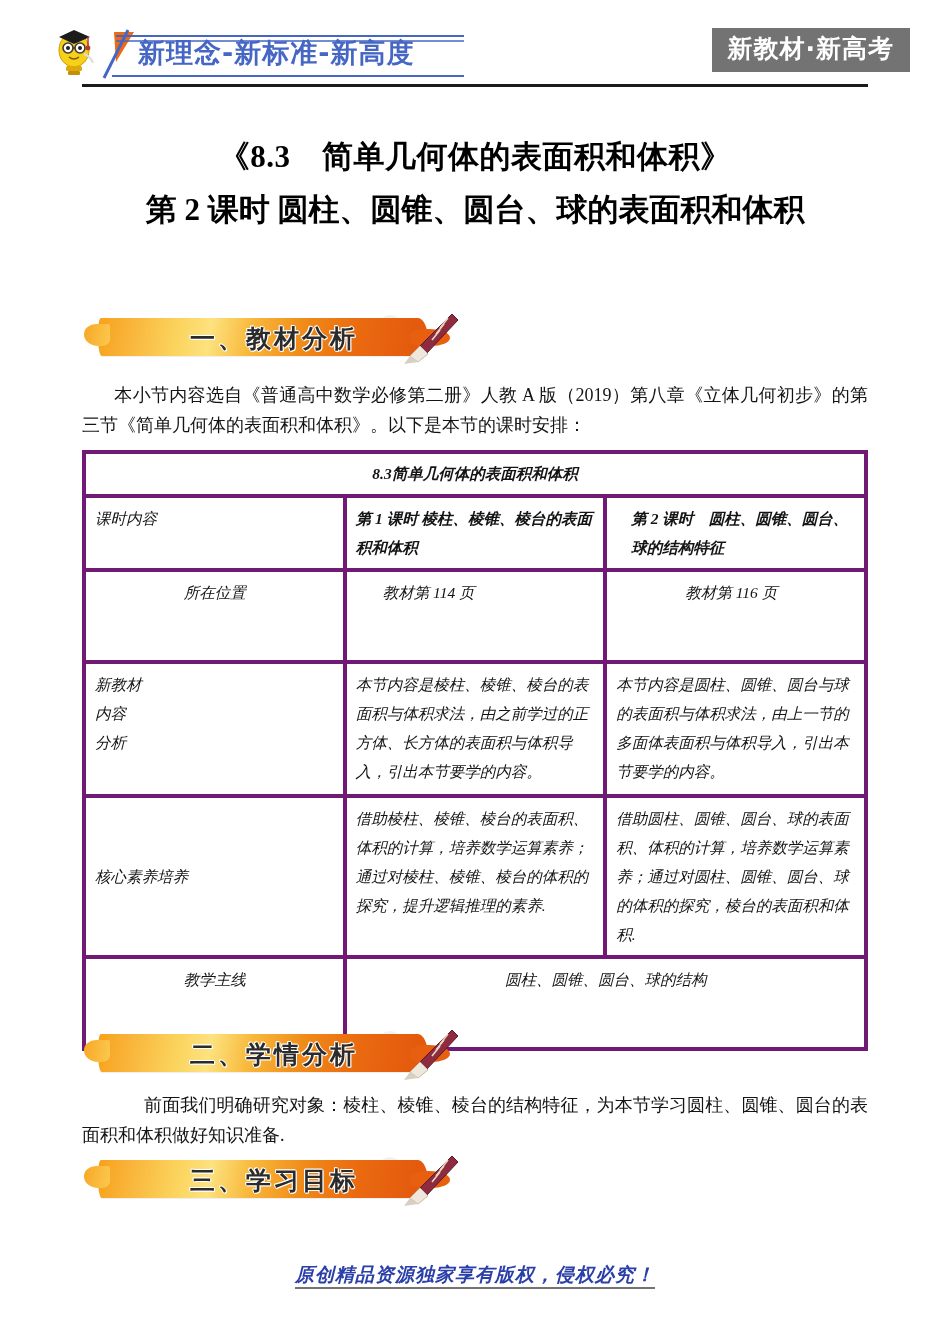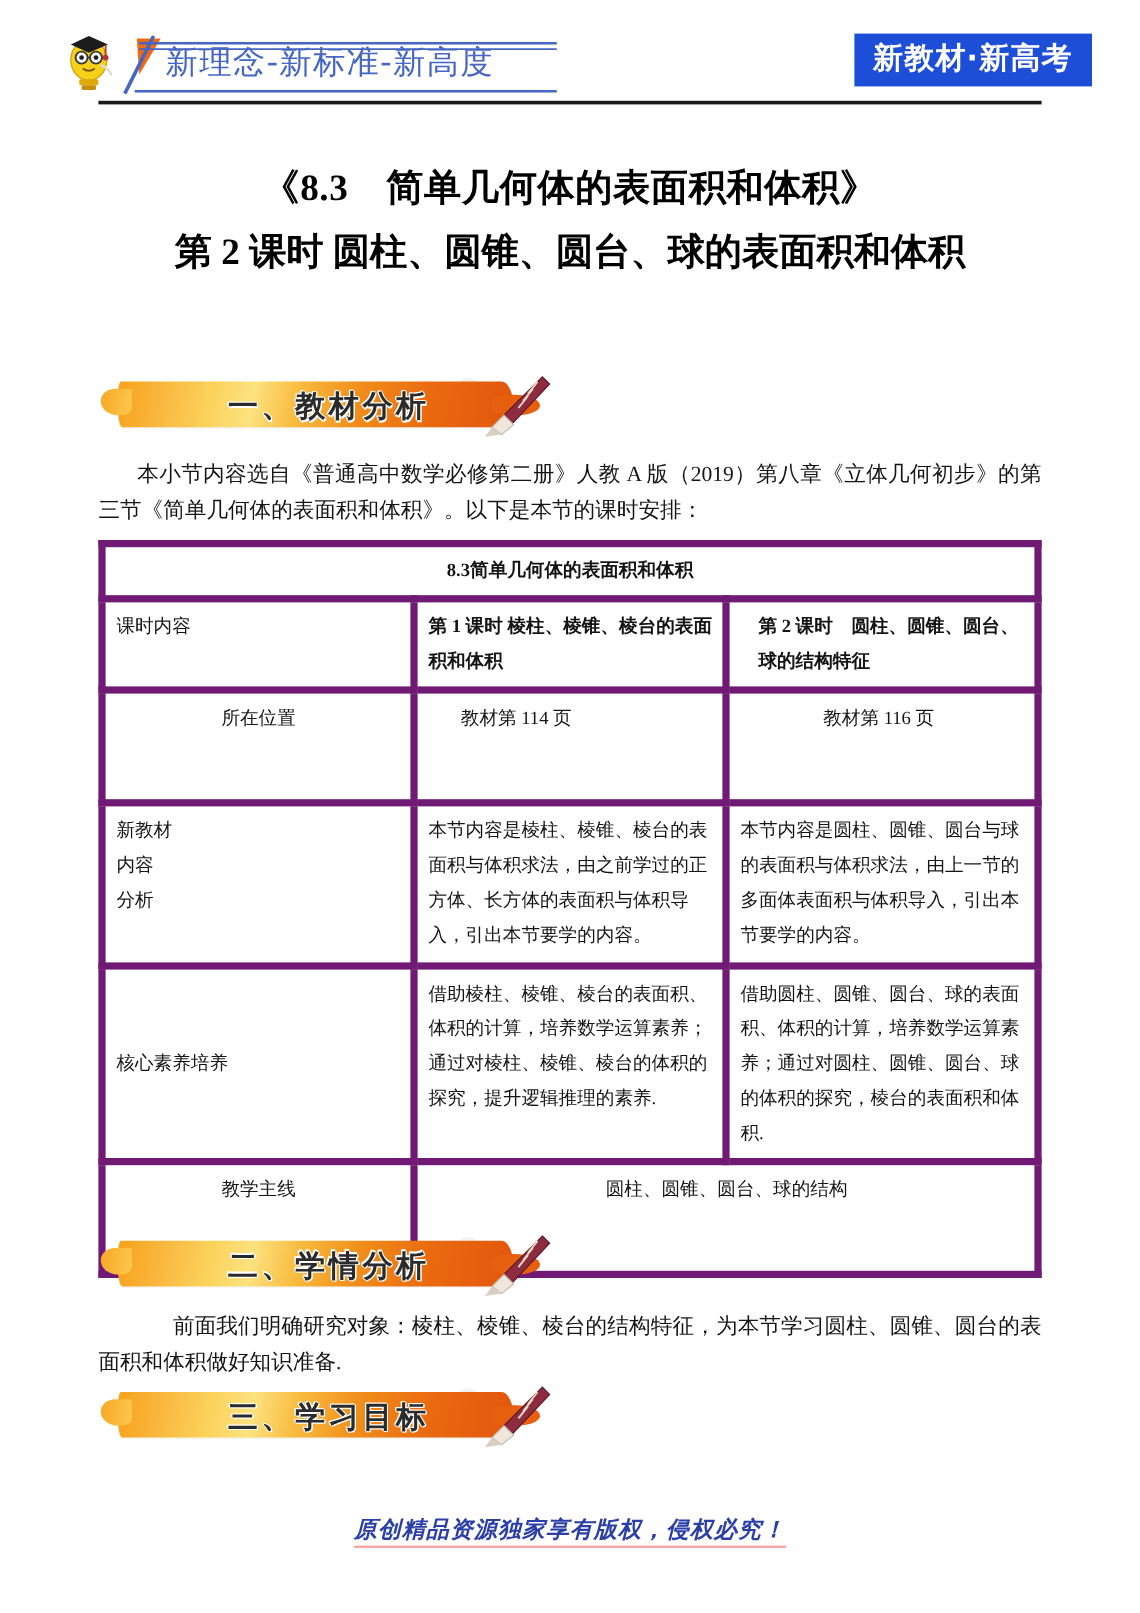--- a/index.html
+++ b/index.html
@@ -41,36 +41,36 @@
   .logo-band {
     position: absolute;
     left: 62px; top: 8px;
     width: 358px; height: 50px;
   }
   .logo-text {
     position: absolute;
     left: 88px; top: 14px;
     font-family: "DejaVu Sans", sans-serif;
     font-size: 27px;
-    font-weight: normal;
+    font-weight: bold;
     letter-spacing: 1px;
     color: #4566c4;
     white-space: nowrap;
     line-height: 34px;
   }
   .header-rule {
     position: absolute;
     left: 82px; top: 84px;
     width: 786px; height: 3px;
     background: #1a1a1a;
   }
   .badge {
     position: absolute;
     right: 40px; top: 28px;
-    background: #1d4ed8;
+    background: #737373;
     color: #ffffff;
     font-family: "DejaVu Sans", sans-serif;
     font-size: 25px;
     font-weight: bold;
     letter-spacing: 1px;
     padding: 6px 16px 8px 16px;
     line-height: 30px;
     white-space: nowrap;
   }
 
@@ -163,24 +163,25 @@
     position: absolute;
     left: 82px; top: 450px;
     width: 786px;
     border-collapse: collapse;
     table-layout: fixed;
     font-family: "Liberation Serif", serif;
     font-size: 15.5px;
     color: #141414;
   }
   .tbl td {
-    border: 6px solid #701a75;
+    border: 4px solid #701a75;
     vertical-align: top;
     padding: 6px 8px 6px 9px;
     line-height: 29px;
+    font-style: italic;
   }
   .tbl .c-label { width: 96px; }
   .tbl .c-mid { width: 308px; }
   .tbl .t-head {
     text-align: center;
     font-weight: bold;
     padding: 7px 8px;
     line-height: 26px;
   }
   .tbl .bold { font-weight: bold; }
@@ -199,21 +200,21 @@
     left: 0; top: 1262px;
     width: 950px;
     text-align: center;
   }
   .footer span {
     font-family: "DejaVu Sans", sans-serif;
     font-size: 19px;
     font-weight: bold;
     font-style: italic;
     color: #2b3fa8;
-    border-bottom: 2px solid #fca5a5;
+    border-bottom: 2px solid #737373;
     padding-bottom: 2px;
     letter-spacing: 1px;
   }
 </style>
 </head>
 <body>
 
 <div class="header">
 
   <div class="logo-wrap">

